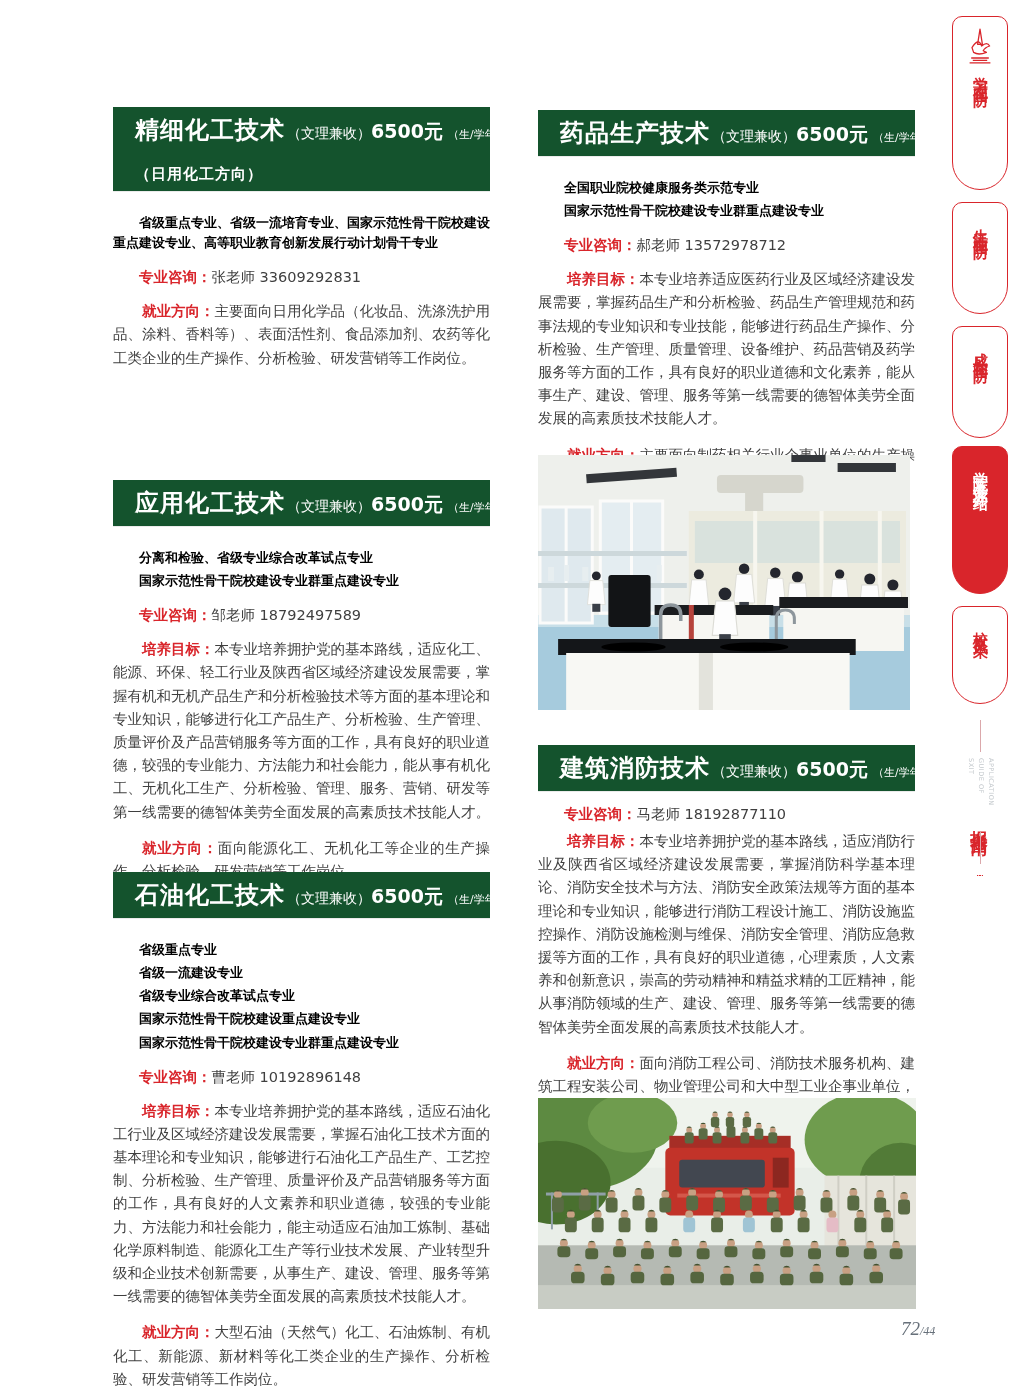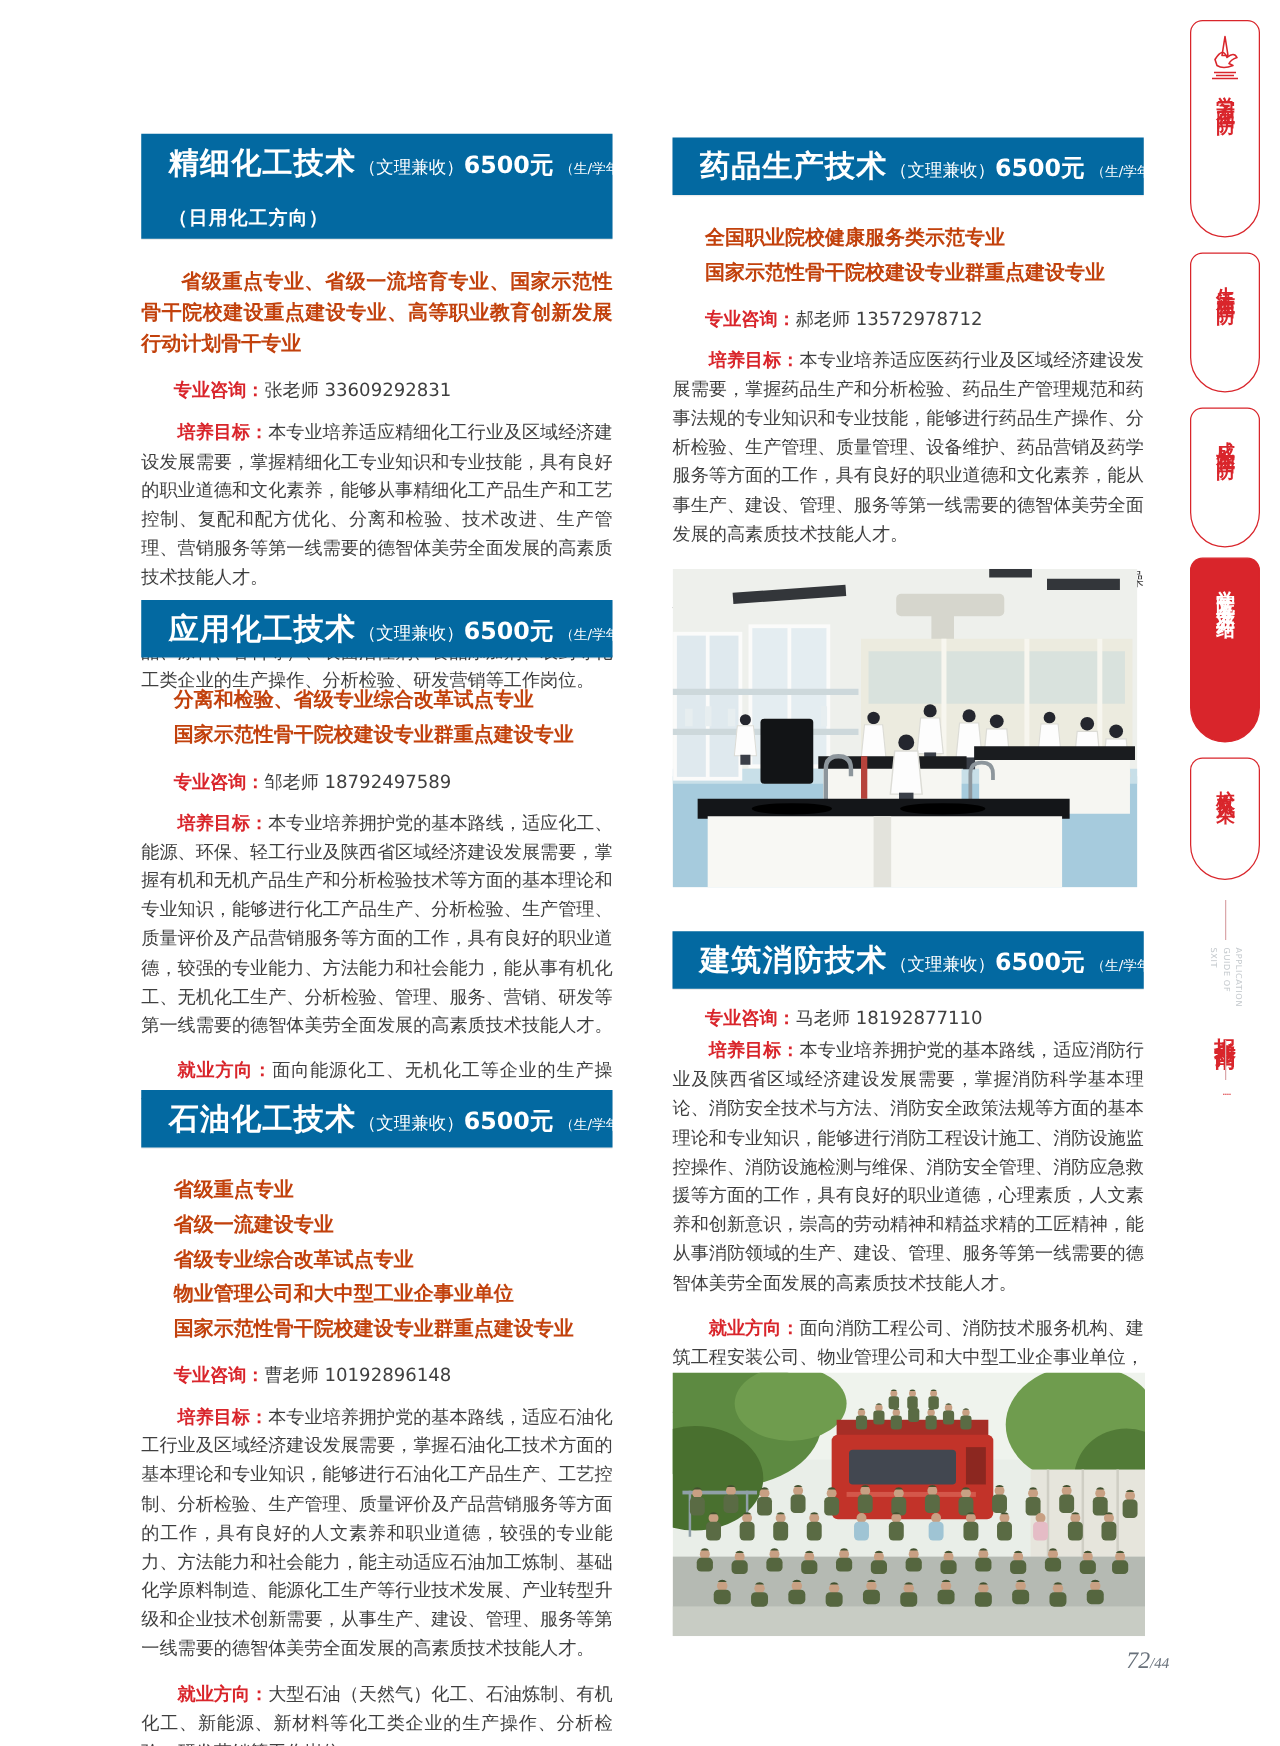--- a/index.html
+++ b/index.html
@@ -6,30 +6,30 @@
   body{
     width:1024px;height:1397px;position:relative;background:#ffffff;
     font-family:"DejaVu Sans","Liberation Sans",sans-serif;
     -webkit-font-smoothing:antialiased;overflow:hidden;
   }
   .col{position:absolute;top:0;height:1397px;}
   .col-left{left:113px;width:377px;}
   .col-right{left:538px;width:377px;}
   .major{position:absolute;left:0;width:100%;}
 
-  .bar{background:#0369a1;color:#fff;padding:7px 10px 7px 22px;box-shadow:0 1px 0 rgba(0,0,0,.08);}
+  .bar{background:#14532d;color:#fff;padding:7px 10px 7px 22px;box-shadow:0 1px 0 rgba(0,0,0,.08);}
   .bar-row{display:flex;align-items:baseline;}
   .bar-title{font-size:24px;font-weight:bold;letter-spacing:1px;white-space:nowrap;}
   .bar-sub{font-size:14px;margin-left:2px;white-space:nowrap;}
   .bar-right{margin-left:auto;white-space:nowrap;}
   .bar-fee{font-size:19px;font-weight:bold;}
   .bar-unit{font-size:11px;}
   .bar-row2{font-size:15px;font-weight:600;margin-top:19px;letter-spacing:1px;}
 
-  .honors{color:#c2410c;font-weight:bold;font-size:16px;line-height:1.55;margin-top:22px;}
+  .honors{color:#000000;font-weight:bold;font-size:13px;line-height:1.55;margin-top:22px;}
   .honors.para{text-indent:2em;text-align:justify;word-break:break-all;}
   .honors.list{padding-left:26px;}
   .honors.list div{margin-top:3px;}
 
   .consult{margin:15px 0 0 26px;font-size:14.5px;color:#3f3f3f;}
   .consult.tight{margin-top:14px;}
   .lbl{color:#d9252b;font-weight:bold;}
   .body-p{margin:13px 0 0 0;font-size:14.5px;line-height:1.6;color:#3f3f3f;
           text-align:justify;text-indent:2em;word-break:break-all;}
   .body-p.snug{margin-top:6px;}
@@ -69,21 +69,20 @@
         <span class="bar-sub">（文理兼收）</span>
         <span class="bar-right">
           <span class="bar-fee">6500元</span>
           <span class="bar-unit">（生/学年）</span>
         </span>
       </div>
       <div class="bar-row2">（日用化工方向）</div>
     </div>
     <p class="honors para">省级重点专业、省级一流培育专业、国家示范性骨干院校建设重点建设专业、高等职业教育创新发展行动计划骨干专业</p>
     <p class="consult"><span class="lbl">专业咨询：</span><span>张老师 33609292831</span></p>
-    <p class="body-p"><span class="lbl">培养目标：</span><span>本专业培养适应精细化工行业及区域经济建设发展需要，掌握精细化工专业知识和专业技能，具有良好的职业道德和文化素养，能够从事精细化工产品生产和工艺控制、复配和配方优化、分离和检验、技术改进、生产管理、营销服务等第一线需要的德智体美劳全面发展的高素质技术技能人才。</span></p>
     <p class="body-p"><span class="lbl">就业方向：</span><span>主要面向日用化学品（化妆品、洗涤洗护用品、涂料、香料等）、表面活性剂、食品添加剂、农药等化工类企业的生产操作、分析检验、研发营销等工作岗位。</span></p>
   </section>
 
   <section class="major" style="top:480px">
     <div class="bar">
       <div class="bar-row">
         <span class="bar-title">应用化工技术</span>
         <span class="bar-sub">（文理兼收）</span>
         <span class="bar-right">
           <span class="bar-fee">6500元</span>
@@ -108,21 +107,21 @@
         <span class="bar-right">
           <span class="bar-fee">6500元</span>
           <span class="bar-unit">（生/学年）</span>
         </span>
       </div>
     </div>
     <div class="honors list">
       <div>省级重点专业</div>
       <div>省级一流建设专业</div>
       <div>省级专业综合改革试点专业</div>
-      <div>物业管理公司和大中型工业企事业单位</div>
+      <div>国家示范性骨干院校建设重点建设专业</div>
       <div>国家示范性骨干院校建设专业群重点建设专业</div>
     </div>
     <p class="consult"><span class="lbl">专业咨询：</span><span>曹老师 10192896148</span></p>
     <p class="body-p"><span class="lbl">培养目标：</span><span>本专业培养拥护党的基本路线，适应石油化工行业及区域经济建设发展需要，掌握石油化工技术方面的基本理论和专业知识，能够进行石油化工产品生产、工艺控制、分析检验、生产管理、质量评价及产品营销服务等方面的工作，具有良好的人文素养和职业道德，较强的专业能力、方法能力和社会能力，能主动适应石油加工炼制、基础化学原料制造、能源化工生产等行业技术发展、产业转型升级和企业技术创新需要，从事生产、建设、管理、服务等第一线需要的德智体美劳全面发展的高素质技术技能人才。</span></p>
     <p class="body-p"><span class="lbl">就业方向：</span><span>大型石油（天然气）化工、石油炼制、有机化工、新能源、新材料等化工类企业的生产操作、分析检验、研发营销等工作岗位。</span></p>
   </section>
 </div>
 
 <div class="col col-right">
 

